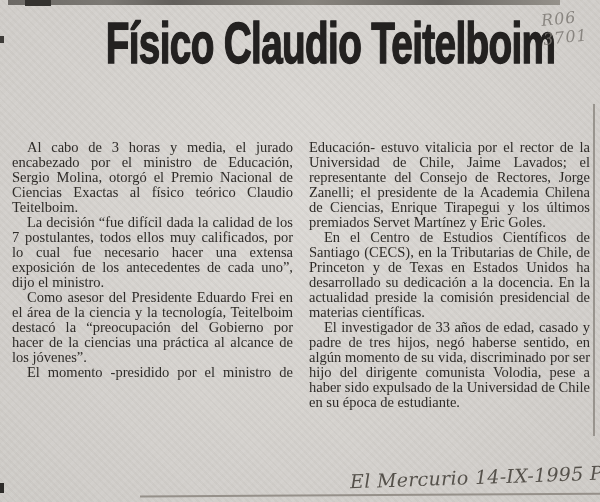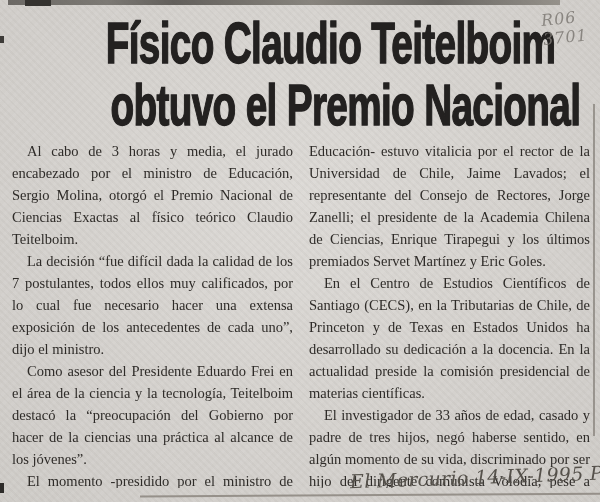--- a/index.html
+++ b/index.html
@@ -58,21 +58,21 @@
   }
   .hl-row{height:62px;}
   
   .body-cols{
     position:absolute;left:12px;top:140px;width:578px;height:348px;
     display:flex;gap:16px;
   }
   .col{
     width:284px;height:348px;overflow:hidden;
     color:#2e2b28;
-    font-size:14.5px;line-height:22px;
+    font-size:14.5px;line-height:15px;
     text-align:justify;
   }
   .col p{margin:0;text-indent:15px;}
   .col p.no-indent{text-indent:0;}
   .col p.force-justify{text-align-last:justify;}
   
   .hw-topright{
     position:absolute;left:542px;top:8px;width:58px;
     font-family:"DejaVu Serif", serif;
     font-style:italic;
@@ -101,21 +101,20 @@
 
   <div class="top-strip"></div>
   <div class="top-strip-blob"></div>
   <div class="edge-mark-a"></div>
   <div class="edge-mark-b"></div>
   <div class="right-rule"></div>
   <div class="bottom-rule"></div>
 
   <div class="headline">
     <div class="hl-row"><span class="hl-line">Físico Claudio Teitelboim</span></div>
-    <div class="hl-row"><span class="hl-line">obtuvo el Premio Nacional</span></div>
   </div>
 
   <div class="hw-topright">
     <div>R06</div>
     <div>3701</div>
   </div>
 
   <div class="body-cols">
     <div class="col">
       <p>Al cabo de 3 horas y media, el jurado encabezado por el ministro de Educación, Sergio Molina, otorgó el Premio Nacional de Ciencias Exactas al físico teórico Claudio Teitelboim.</p>

